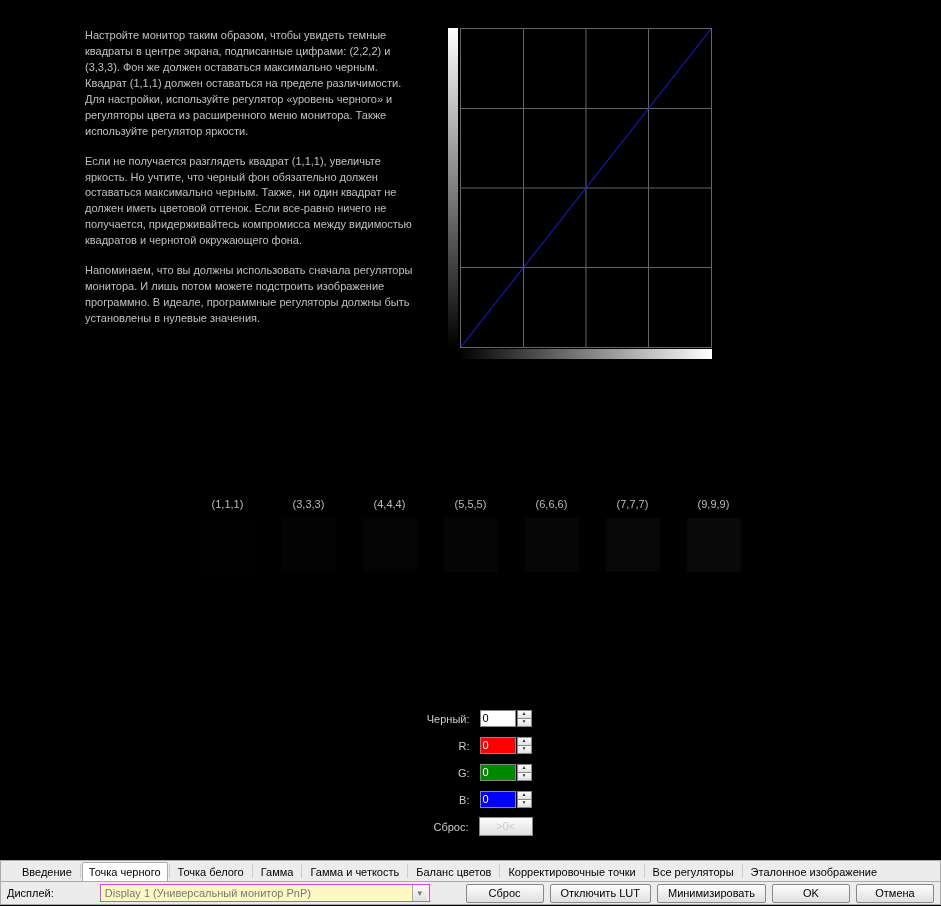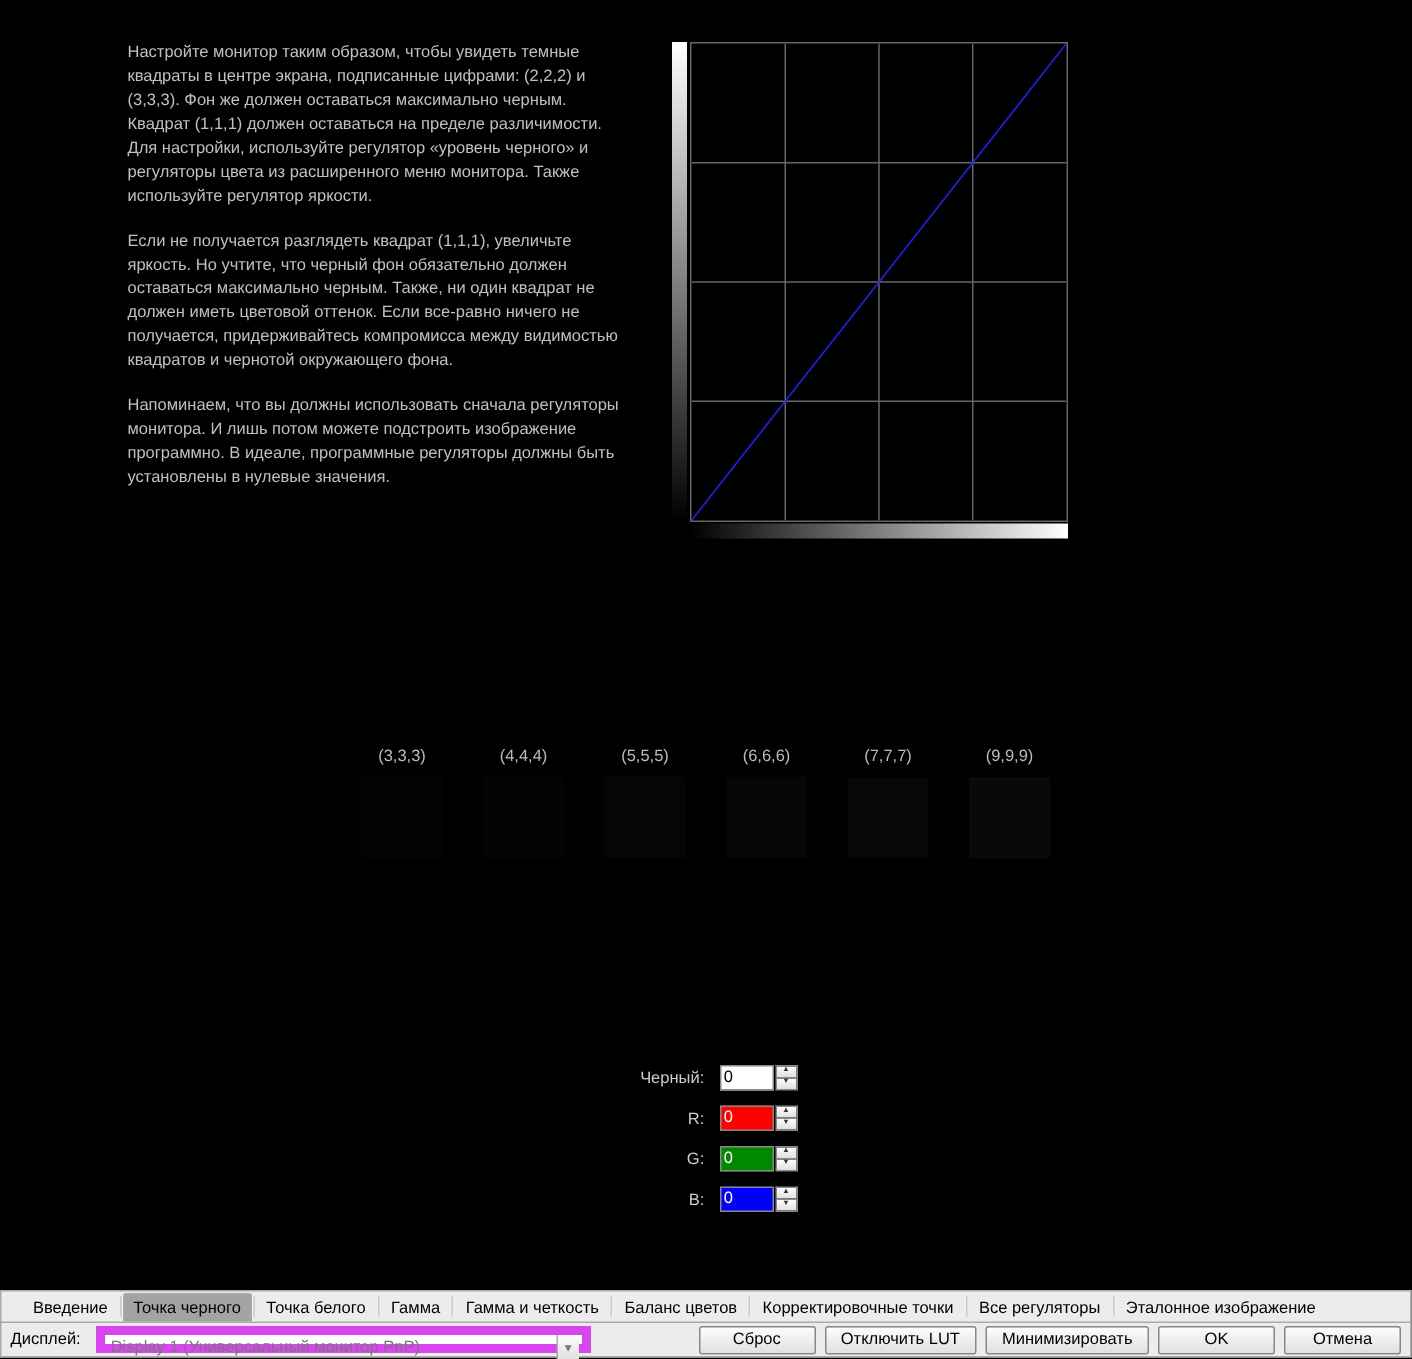--- a/index.html
+++ b/index.html
@@ -151,21 +151,21 @@
   .tab {
     padding: 3px 6px 0 6px;
     font-size: 11px;
     border: 1px solid transparent;
     border-bottom: none;
     margin-top: 1px;
     cursor: pointer;
     white-space: nowrap;
   }
   .tab.active {
-    background: #a3a3a3;
+    background: #ffffff;
     border-color: #aaa;
     border-radius: 2px 2px 0 0;
   }
   .tab-sep {
     width: 1px;
     background: #ccc;
     margin: 3px 1px;
   }
   .footer-bar {
     background: #ececec;
@@ -175,27 +175,28 @@
     display: flex;
     align-items: center;
     padding: 0 6px;
     gap: 6px;
     color: #000;
   }
   .footer-bar .lbl { margin-right: 4px; white-space: nowrap;}
   .display-select {
     flex: 0 0 330px;
     height: 18px;
-    background: #ffffff;
-    border: 6px solid #d946ef;
+    background: #fef9c3;
+    border: 1px solid #d946ef;
     font-size: 11px;
     color: #777;
     padding: 0 4px;
     line-height: 16px;
     position: relative;
+    margin-left: 36px;
   }
   .display-select::after {
     content: "▾";
     position: absolute;
     right: 2px; top: 0;
     width: 14px; height: 16px;
     text-align: center;
     background: linear-gradient(#fdfdfd,#e0e0e0);
     border-left: 1px solid #aaa;
     font-size: 9px;
@@ -234,20 +235,24 @@
       <line class="grid" x1="0" y1="80" x2="252" y2="80"></line>
       <line class="grid" x1="0" y1="160" x2="252" y2="160"></line>
       <line class="grid" x1="0" y1="240" x2="252" y2="240"></line>
       <line class="diag" x1="0" y1="320" x2="252" y2="0"></line>
     </svg>
     <div class="chart-x-axis"></div>
   </div>
 
   <div class="swatch-row" id="swatch-row">
       <div class="swatch-item">
+        <div class="swatch-label">(1,1,1)</div>
+        <div class="swatch-box" style="background: rgb(1, 1, 1);"></div>
+      </div>
+      <div class="swatch-item">
         <div class="swatch-label">(3,3,3)</div>
         <div class="swatch-box" style="background: rgb(3, 3, 3);"></div>
       </div>
       <div class="swatch-item">
         <div class="swatch-label">(4,4,4)</div>
         <div class="swatch-box" style="background: rgb(4, 4, 4);"></div>
       </div>
       <div class="swatch-item">
         <div class="swatch-label">(5,5,5)</div>
         <div class="swatch-box" style="background: rgb(5, 5, 5);"></div>
@@ -291,20 +296,24 @@
         <span class="sp-btn">▼</span>
       </span>
     </div>
     <div class="ctrl-row">
       <span class="label">B:</span>
       <span class="num-input blue">0</span>
       <span class="spinner">
         <span class="sp-btn">▲</span>
         <span class="sp-btn">▼</span>
       </span>
+    </div>
+    <div class="ctrl-row">
+      <span class="label">Сброс:</span>
+      <span class="reset-btn">&gt;0&lt;</span>
     </div>
   </div>
 </div>
 
 <div class="bottom-bars">
   <div class="tab-bar" id="tab-bar">
       <div class="tab">Введение</div>
       <div class="tab-sep"></div>
       <div class="tab active">Точка черного</div>
       <div class="tab-sep"></div>

